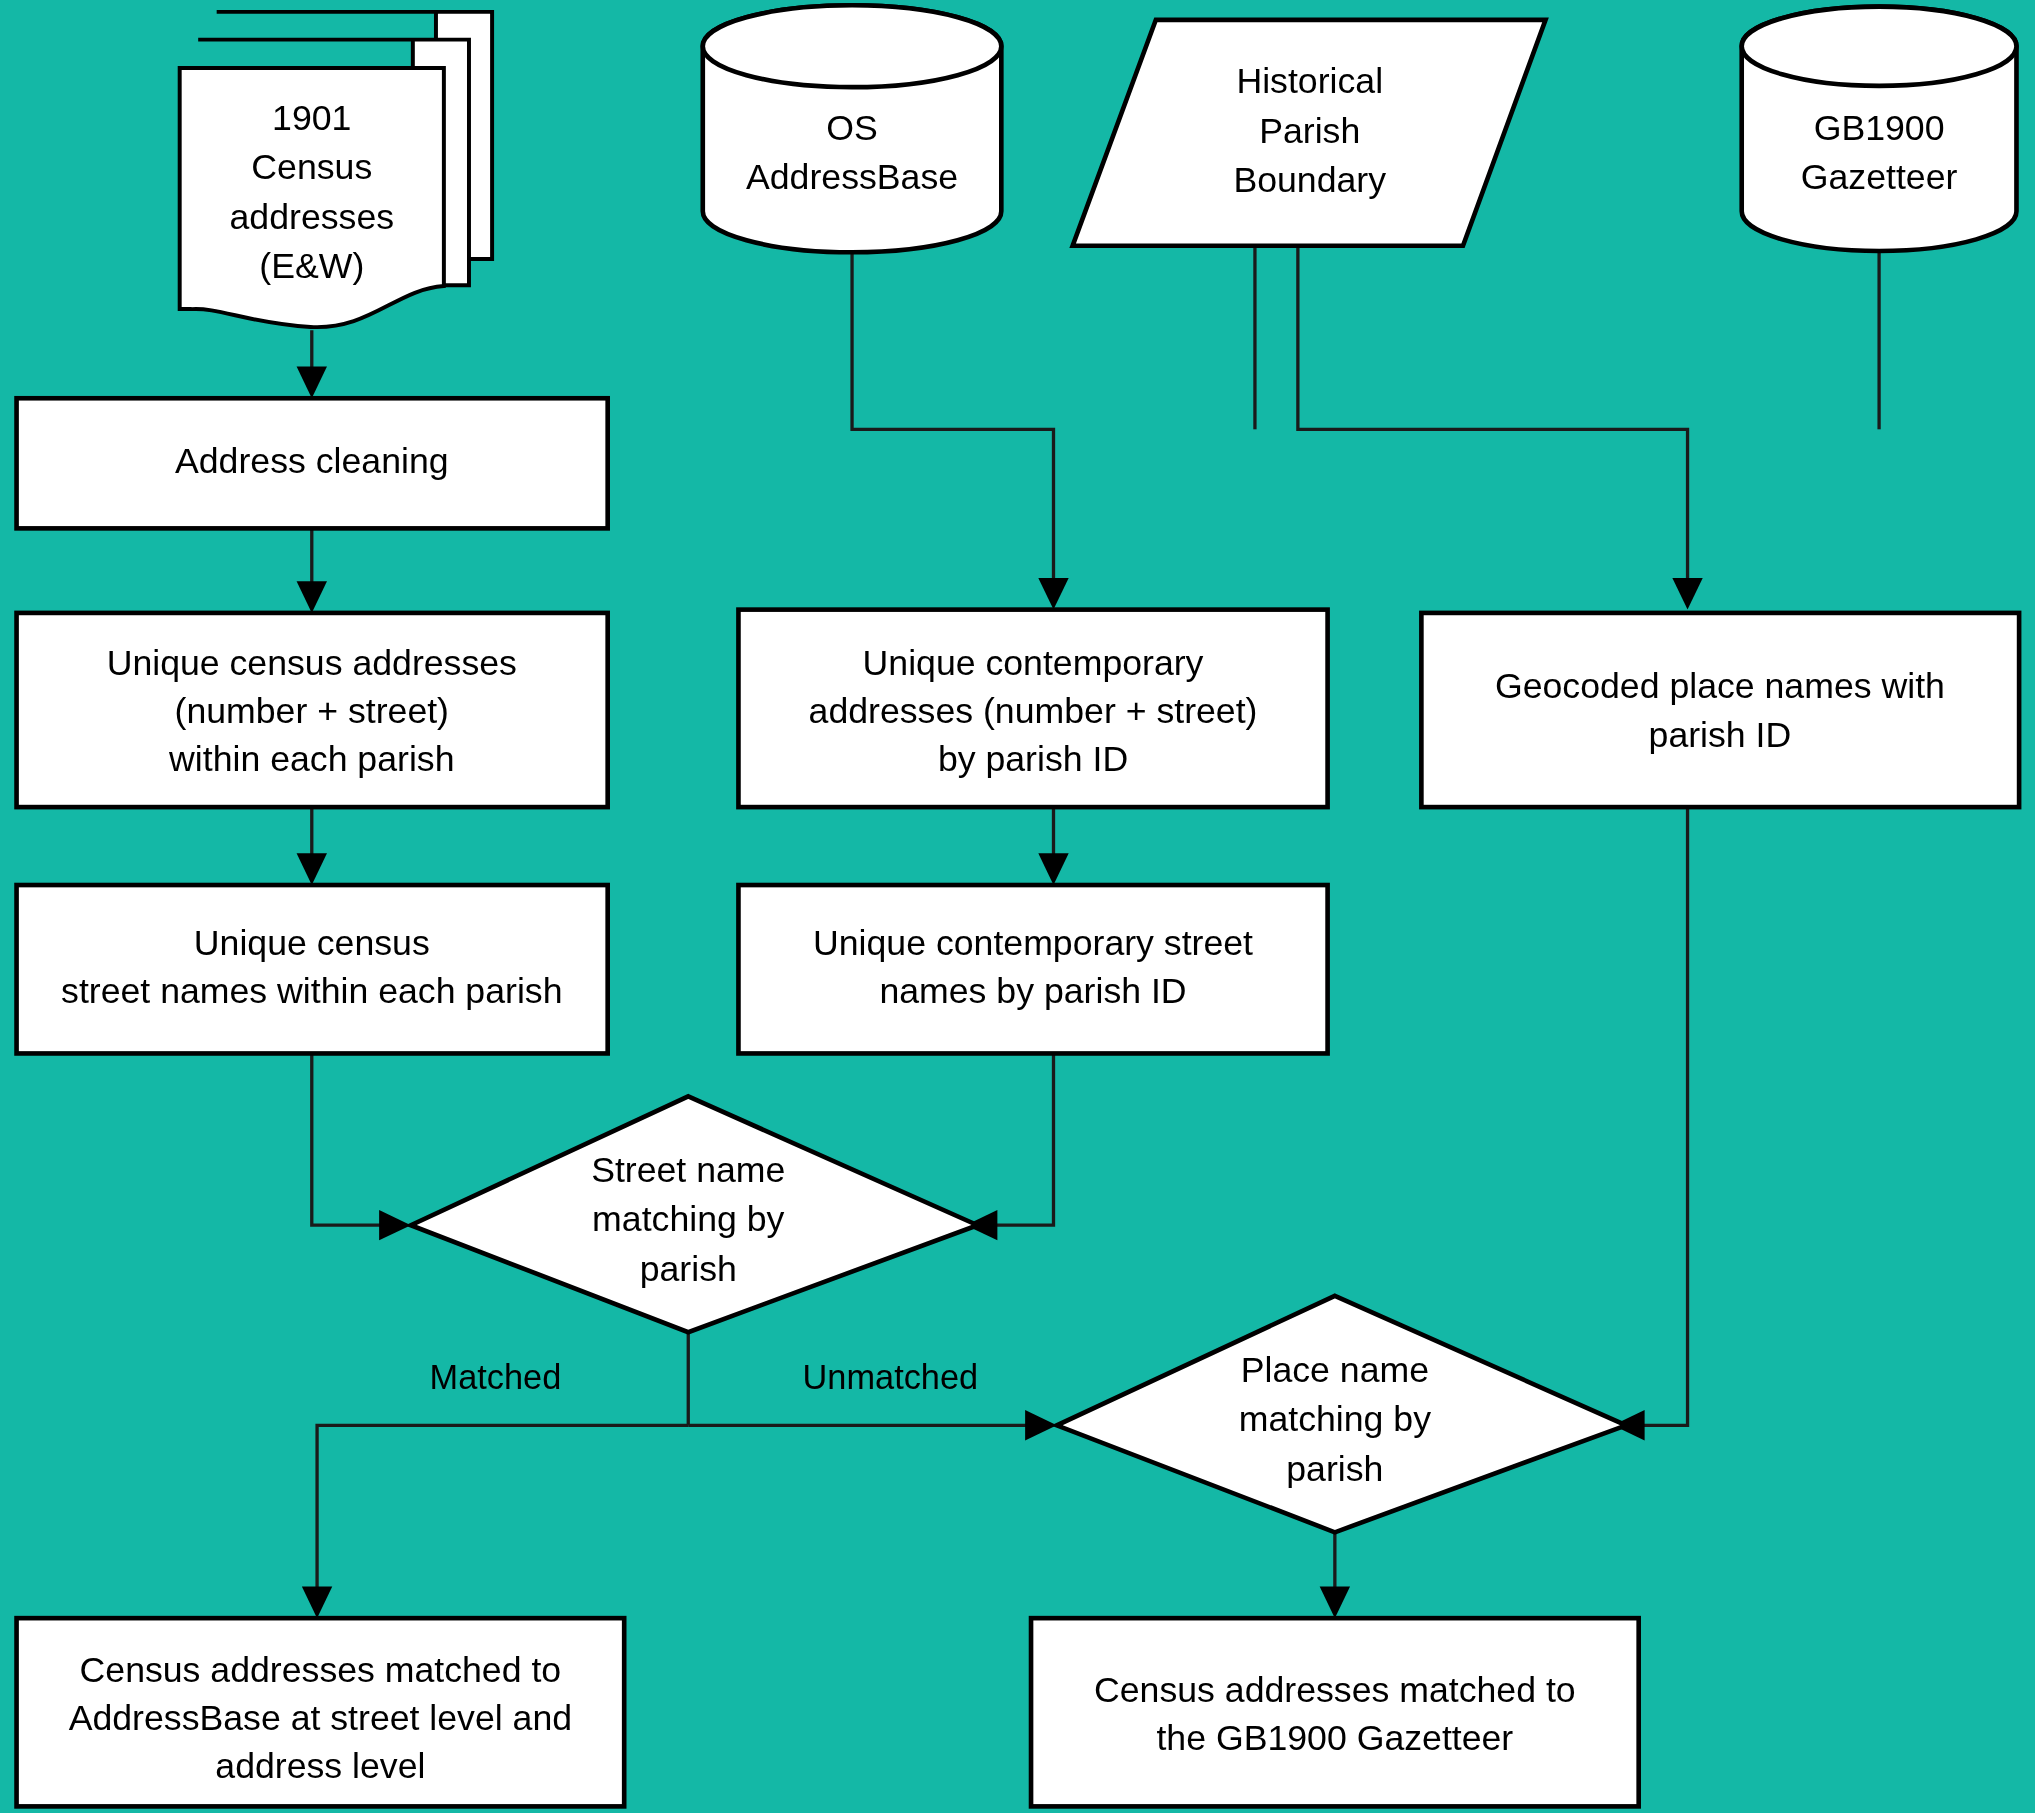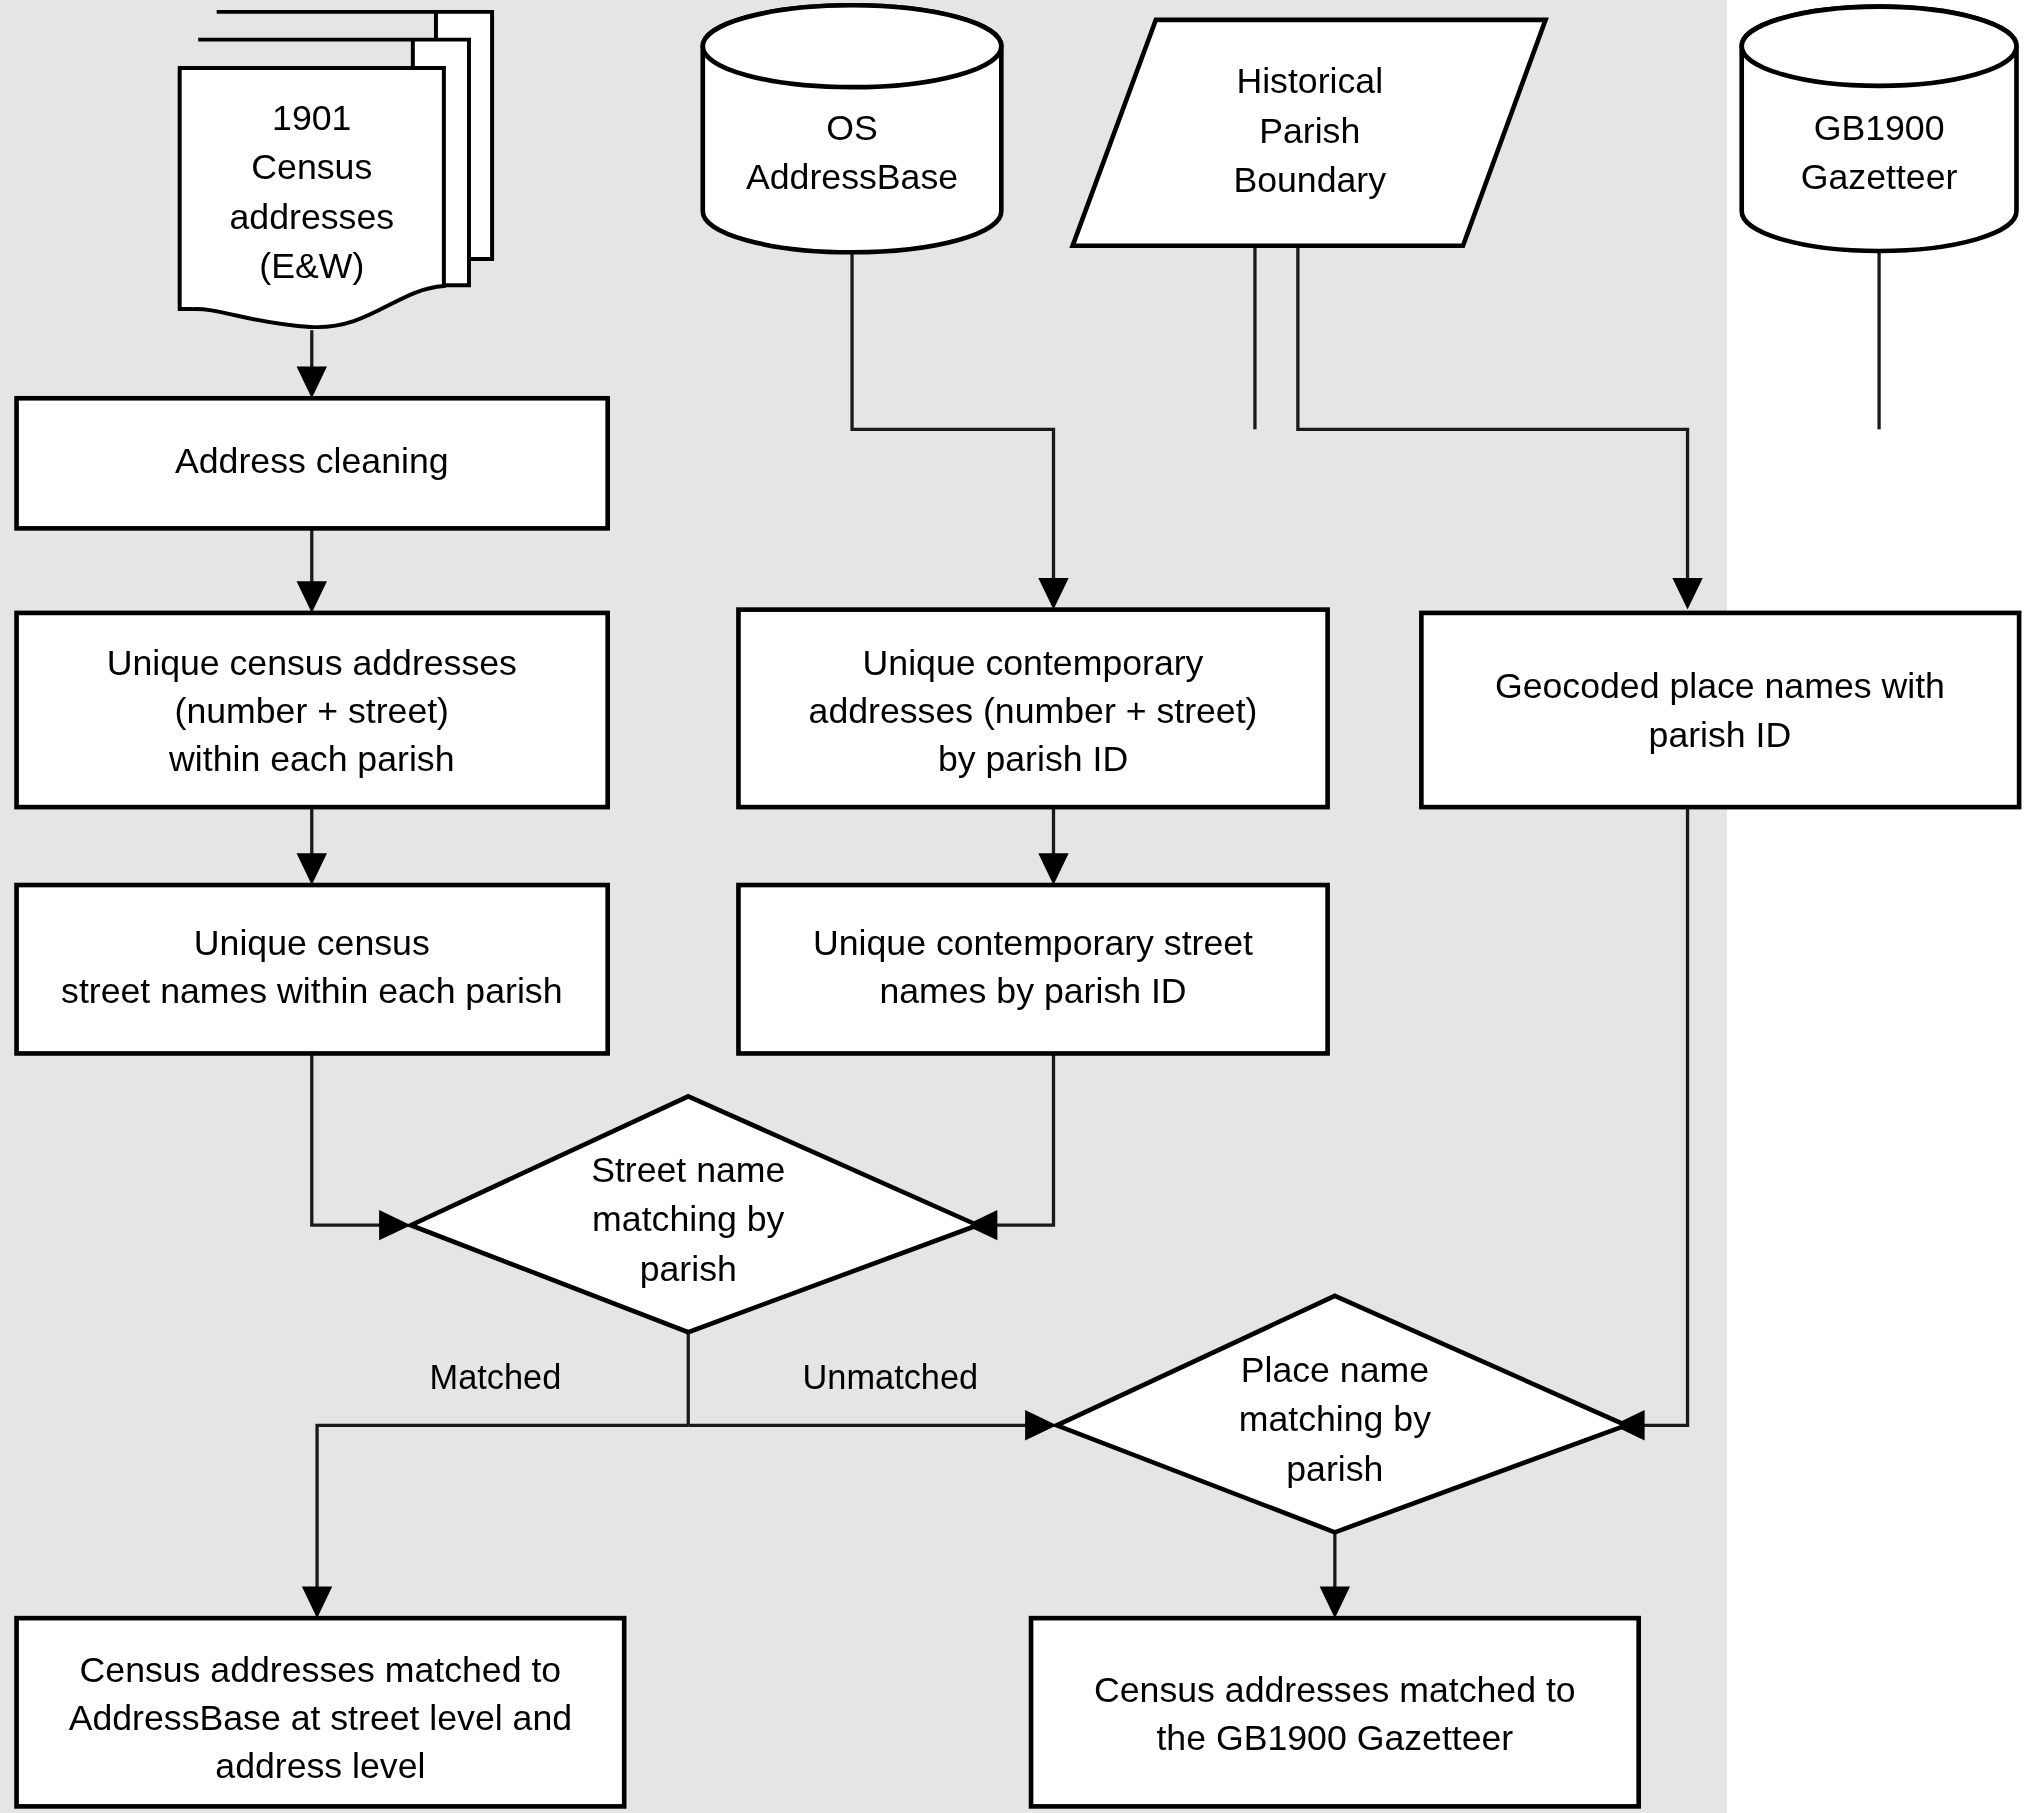--- a/index.html
+++ b/index.html
@@ -2,23 +2,23 @@
 <html style="font-size:10.6px"><head>
 <meta charset="utf-8">
 <style>
   html, body {
     margin: 0;
     padding: 0;
     background: #ffffff;
   }
   #flowchart-root {
     position: relative;
-    width: 1727px;
+    width: 2035px;
     height: 1813px;
-    background: #e5e5e5;
+    background: #14b8a6;
     font-family: "Liberation Sans", sans-serif;
   }
   svg#flow-svg {
     display: block;
     width: 2035px;
     height: 1813px;
   }
   .node-shape {
     fill: #ffffff;
     stroke: #000000;

